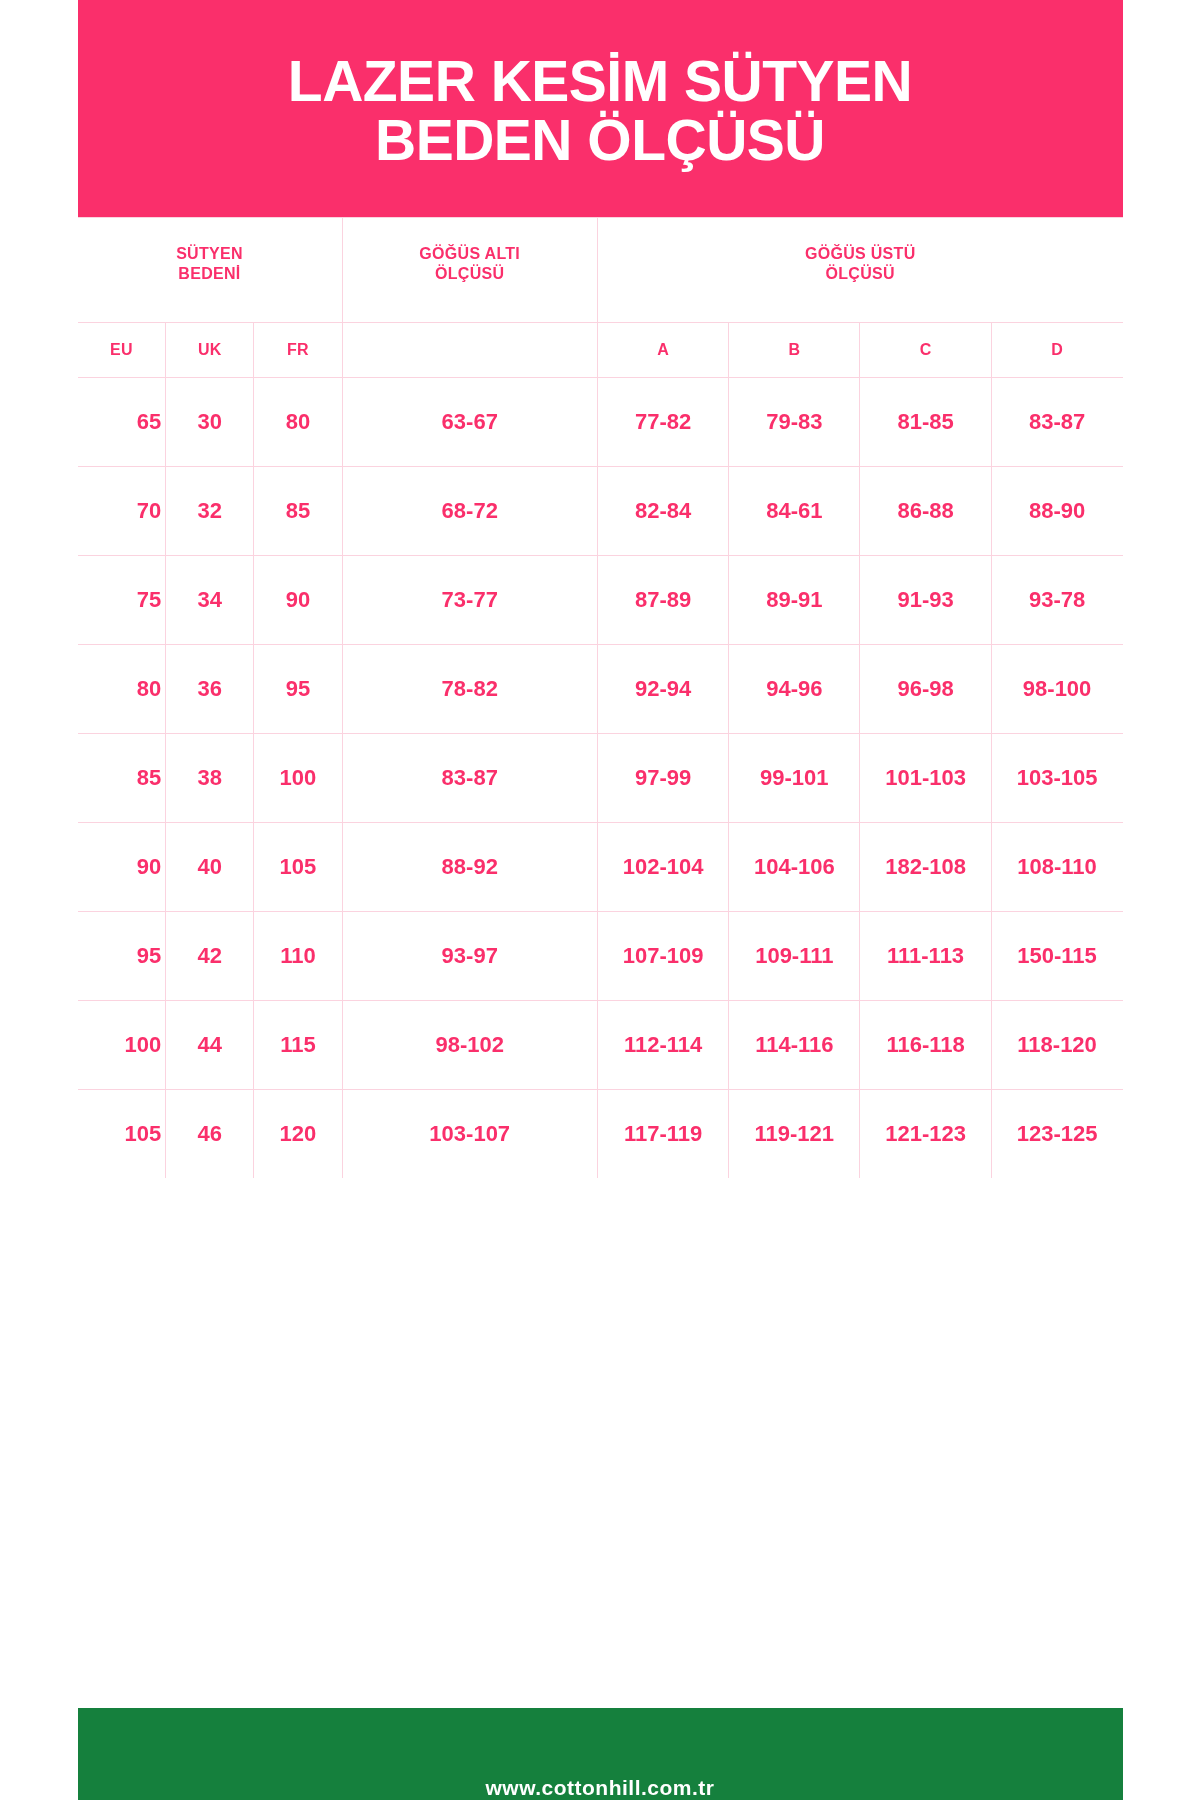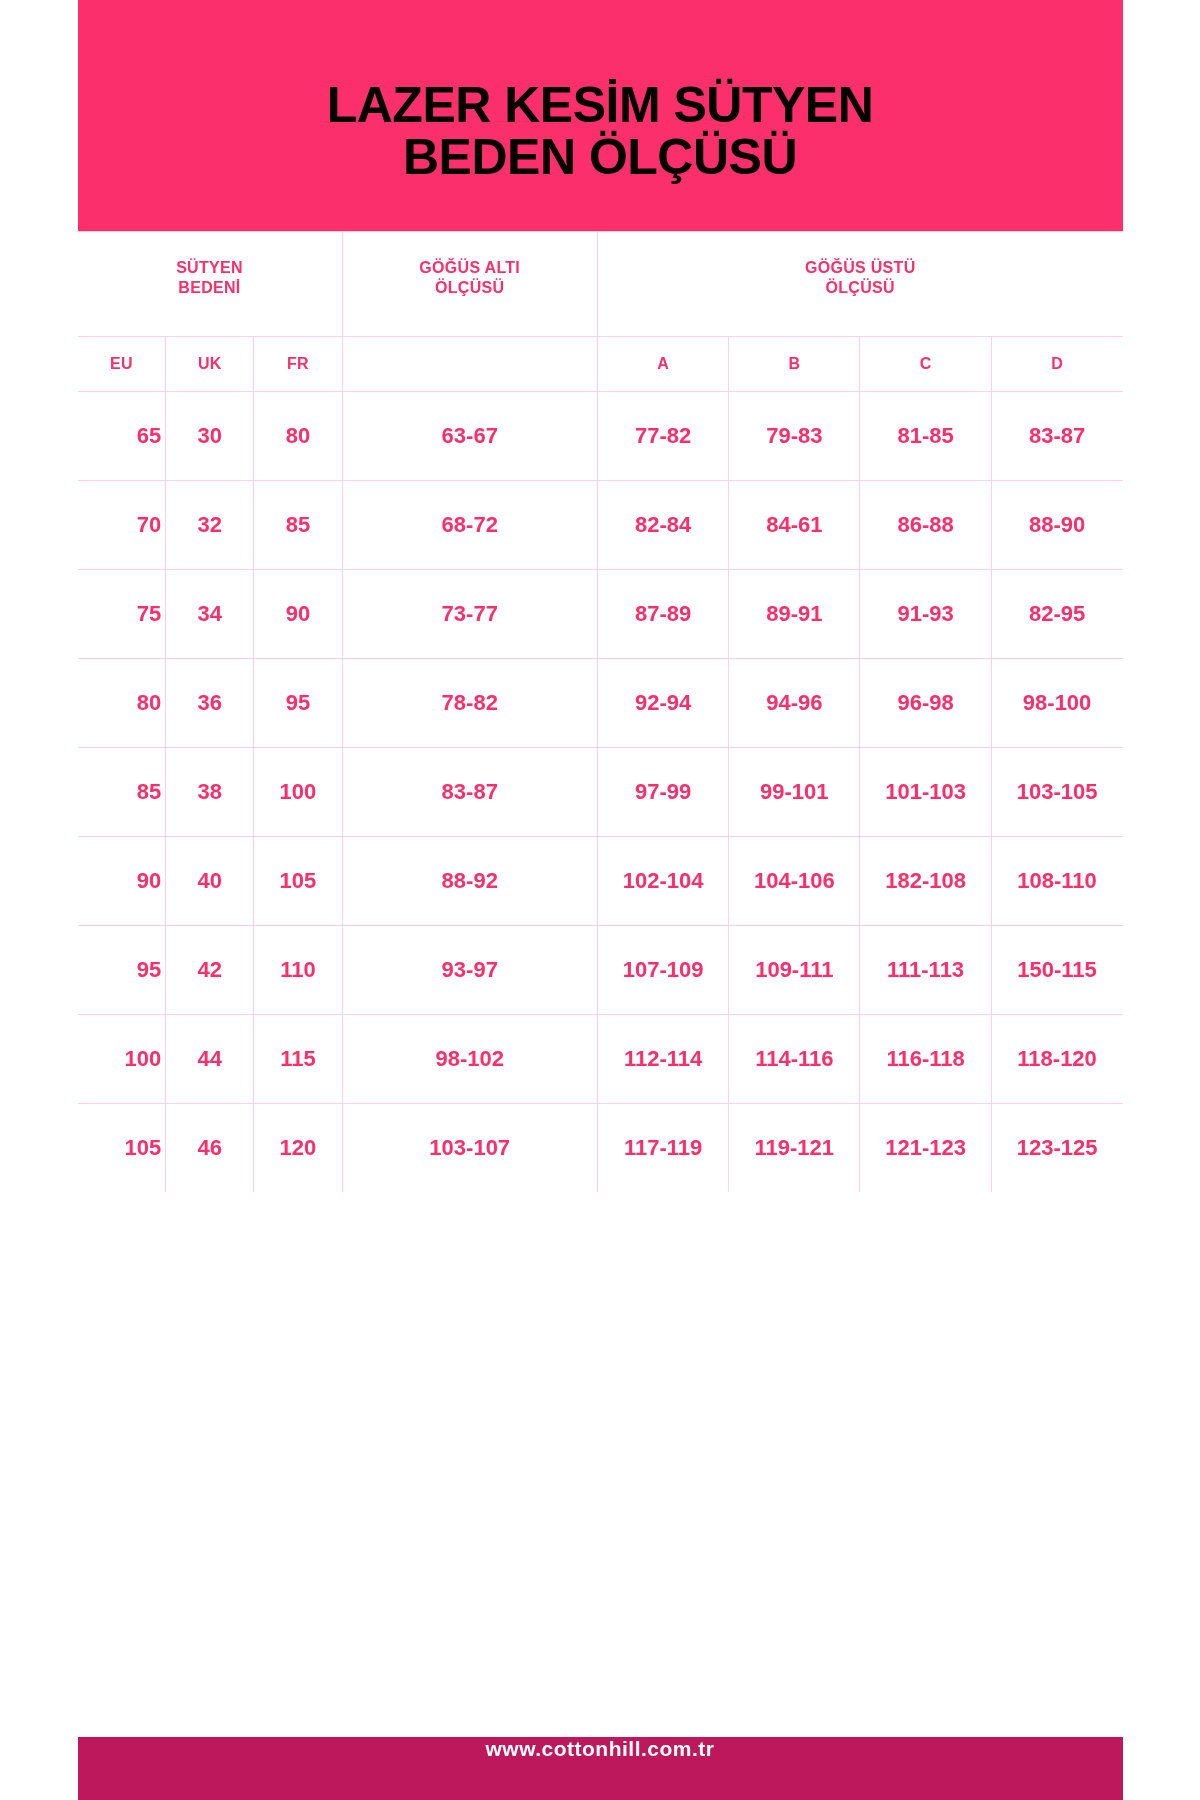--- a/index.html
+++ b/index.html
@@ -22,28 +22,27 @@
     display: flex;
     flex-direction: column;
   }
   
   .header {
     background: #fa2f6b;
     padding: 52px 30px 48px 30px;
     text-align: center;
   }
   .header-title {
-    color: #000000;
-    font-size: 50px;
+    color: #ffffff;
+    font-size: 57px;
     line-height: 1.03;
     font-weight: bold;
     letter-spacing: -0.5px;
     text-transform: uppercase;
     white-space: pre-line;
-    margin-top: 28px;
   }
   
   .table-wrap {
     flex: 1 1 auto;
     padding: 0;
   }
   table.size-table {
     width: 100%;
     border-collapse: collapse;
     table-layout: fixed;
@@ -101,24 +100,24 @@
     border-bottom: none;
   }
   
   col.c-eu { width: 88px; }
   col.c-uk { width: 88px; }
   col.c-fr { width: 88px; }
   col.c-under { width: 255px; }
   col.c-cup { width: 131px; }
   
   .footer {
-    background: #be185d;
-    height: 63px;
+    background: #15803d;
+    height: 92px;
     display: flex;
-    align-items: flex-start;
+    align-items: flex-end;
     justify-content: center;
   }
   .footer-url {
     color: #ffffff;
     font-size: 21px;
     font-weight: bold;
     letter-spacing: 0.5px;
   }
 </style>
 </head>
@@ -185,21 +184,21 @@
           <td class="last">88-90</td>
         </tr>
         <tr>
           <td class="first">75</td>
           <td>34</td>
           <td>90</td>
           <td>73-77</td>
           <td>87-89</td>
           <td>89-91</td>
           <td>91-93</td>
-          <td class="last">82-95</td>
+          <td class="last">93-78</td>
         </tr>
         <tr>
           <td class="first">80</td>
           <td>36</td>
           <td>95</td>
           <td>78-82</td>
           <td>92-94</td>
           <td>94-96</td>
           <td>96-98</td>
           <td class="last">98-100</td>

